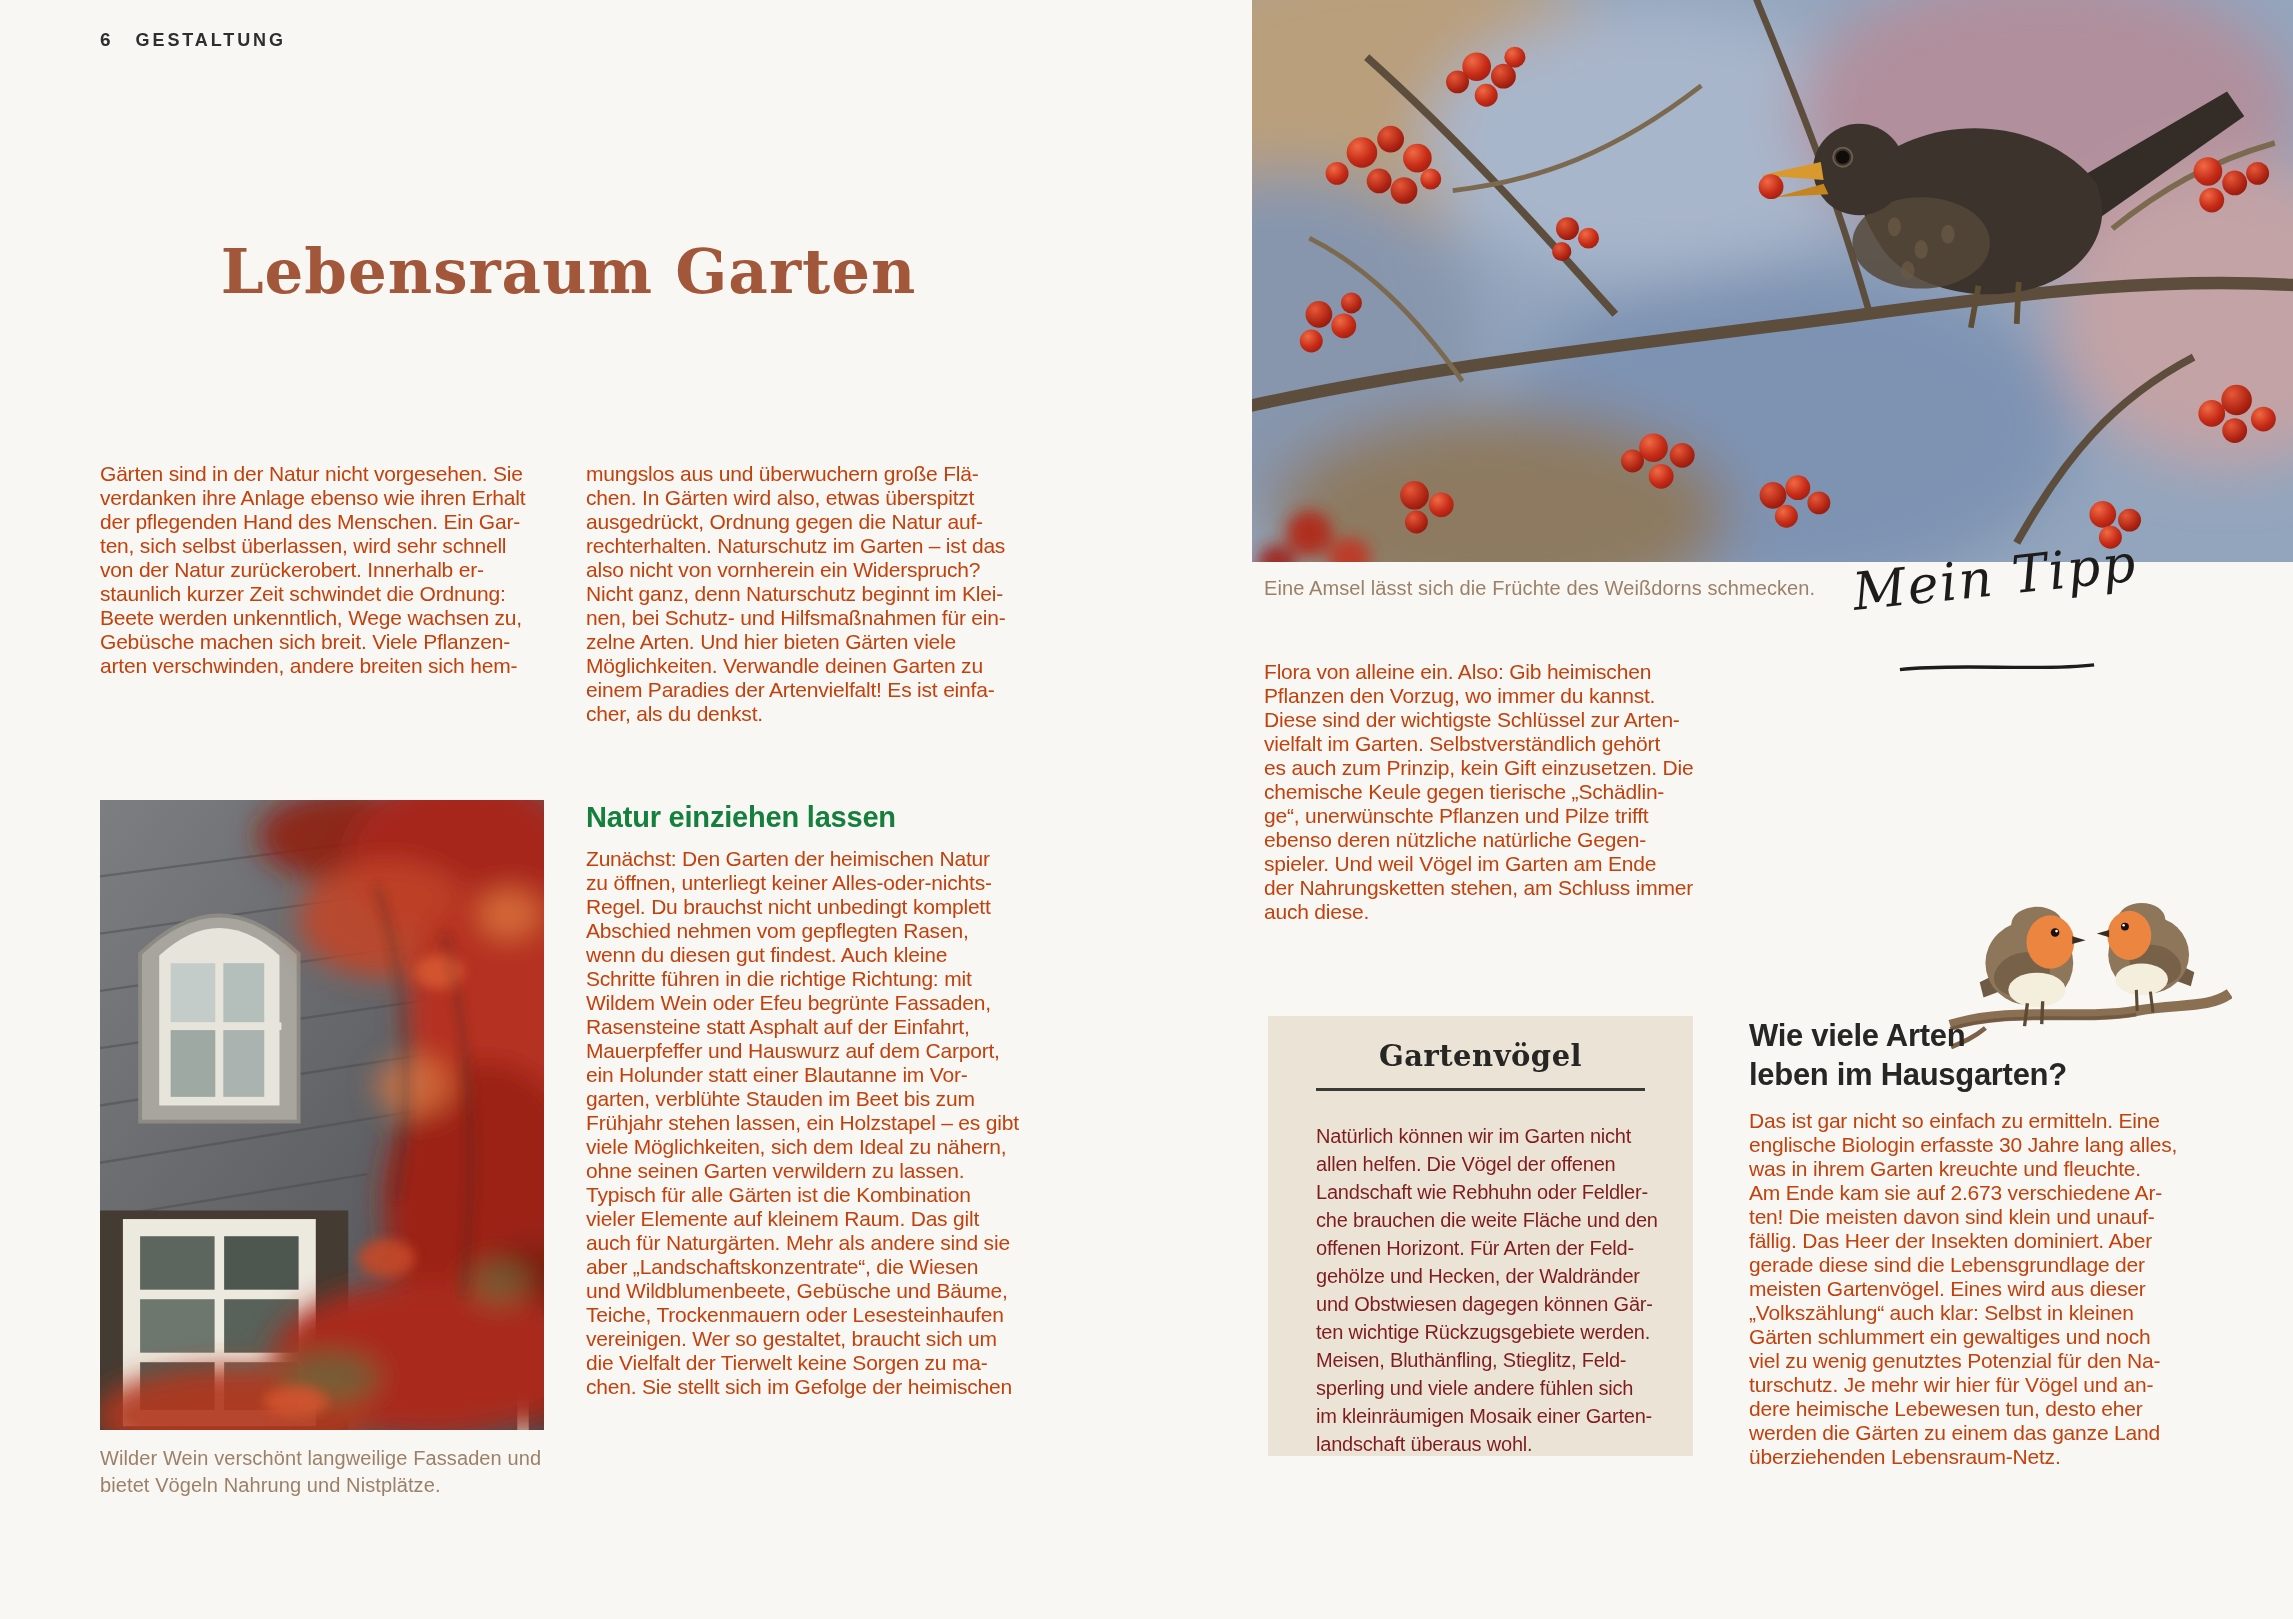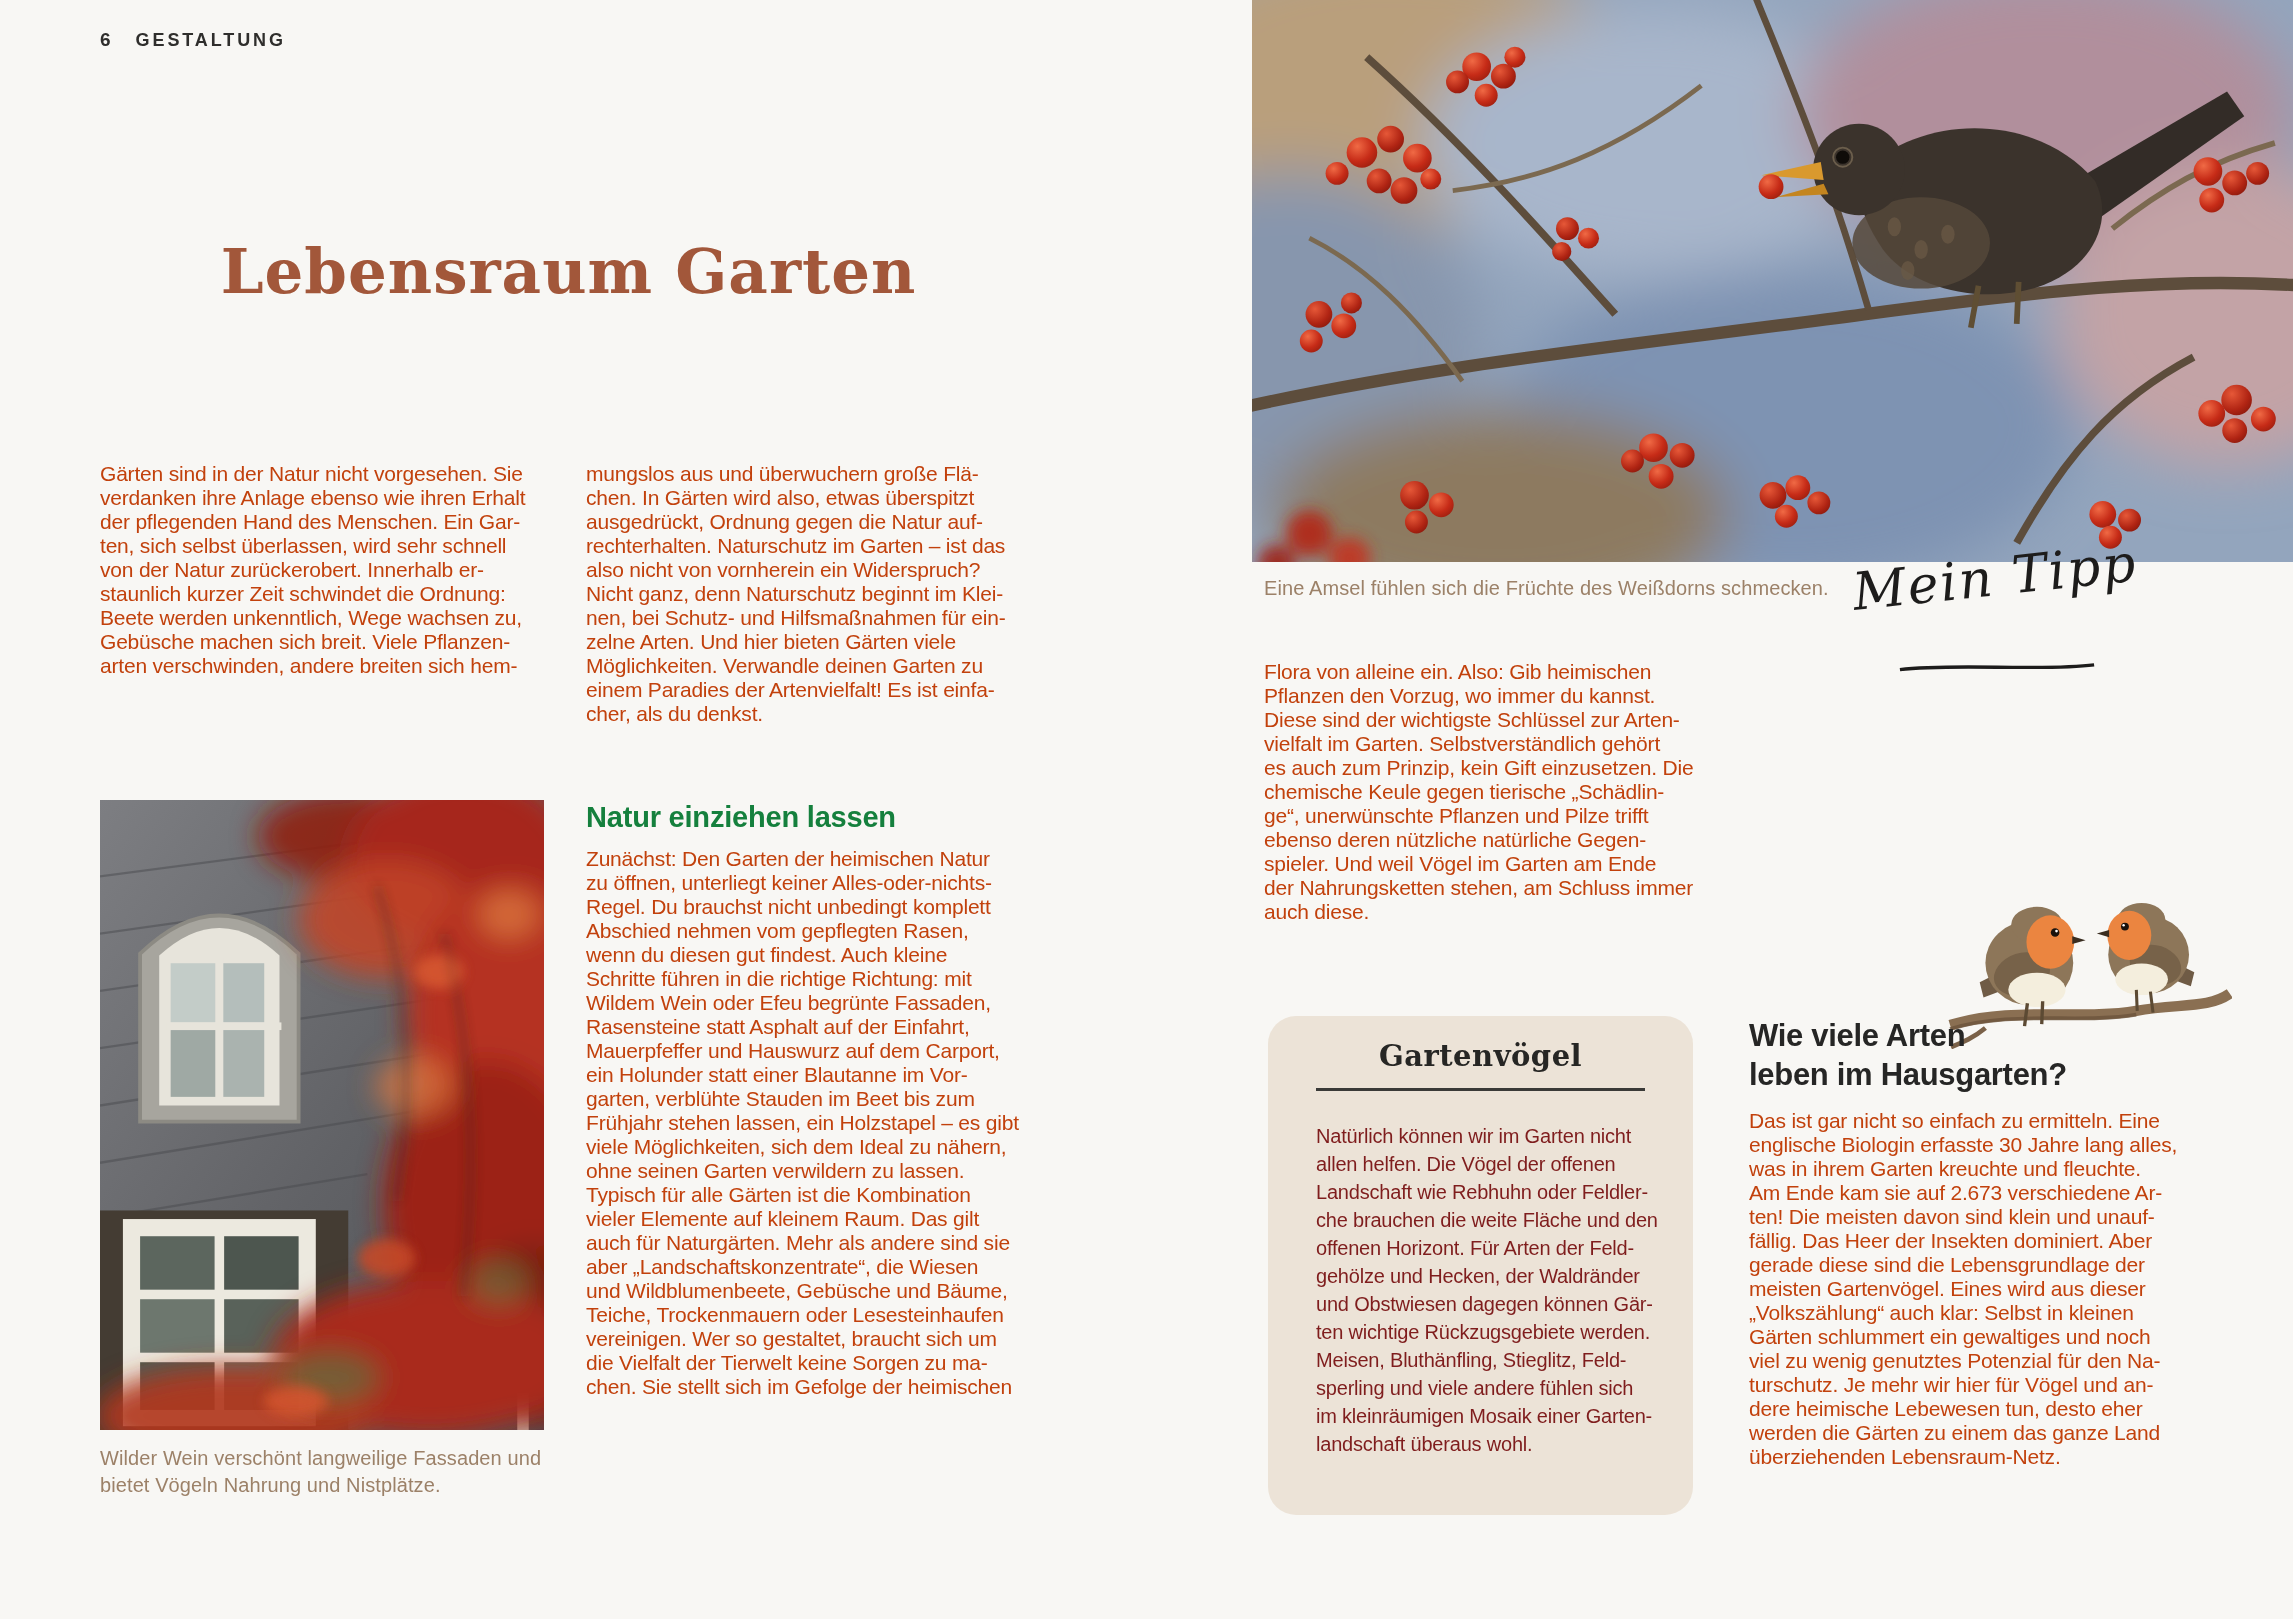--- a/index.html
+++ b/index.html
@@ -42,25 +42,24 @@
     background:#f0e9e1;
   }
   .tip-text{
     font-family:"DejaVu Serif", serif;
     font-weight:bold;
     font-size:21px;line-height:29px;
     color:#403e3b;
     text-align:center;
   }
   .info-box{
-    width:425px;height:499px;
+    width:425px;height:440px;
     background:#ece3d7;
     box-sizing:border-box;
     padding:23px 48px;
-    border-radius:28px;
   }
   .box-heading{
     font-family:"DejaVu Serif", serif;
     font-weight:bold;
     font-size:29px;color:#262624;
     text-align:center;letter-spacing:0.5px;
   }
   .box-rule{height:2.9px;background:#3a3a37;margin-top:15.3px;}
   .box-text{font-size:20px;line-height:28px;color:#7f1d1d;letter-spacing:-0.2px;margin-top:31px;}
   .right-heading{font-size:31px;line-height:39px;font-weight:bold;color:#262625;letter-spacing:-0.3px;}
@@ -317,21 +316,21 @@
         <path d="M760,300 L752,344 M802,296 L800,340" stroke="#5f4e33" stroke-width="6" fill="none"></path>
       </g>
       <g filter="url(#b2)" opacity="0.9">
         <circle cx="60" cy="560" r="24" fill="#b22815"></circle>
         <circle cx="102" cy="586" r="22" fill="#c13520"></circle>
         <circle cx="26" cy="592" r="20" fill="#9e2012"></circle>
       </g>
     </svg>
   </div>
 
-  <div class="abs caption" style="left:1264px;top:575px;">Eine Amsel fühlen sich die Früchte des Weißdorns schmecken.</div>
+  <div class="abs caption" style="left:1264px;top:575px;">Eine Amsel lässt sich die Früchte des Weißdorns schmecken.</div>
 
   <div class="abs body-text lines" style="left:1264px;top:660px;">Flora von alleine ein. Also: Gib heimischen
 Pflanzen den Vorzug, wo immer du kannst.
 Diese sind der wichtigste Schlüssel zur Arten-
 vielfalt im Garten. Selbstverständlich gehört
 es auch zum Prinzip, kein Gift einzusetzen. Die
 chemische Keule gegen tierische „Schädlin-
 ge“, unerwünschte Pflanzen und Pilze trifft
 ebenso deren nützliche natürliche Gegen-
 spieler. Und weil Vögel im Garten am Ende

